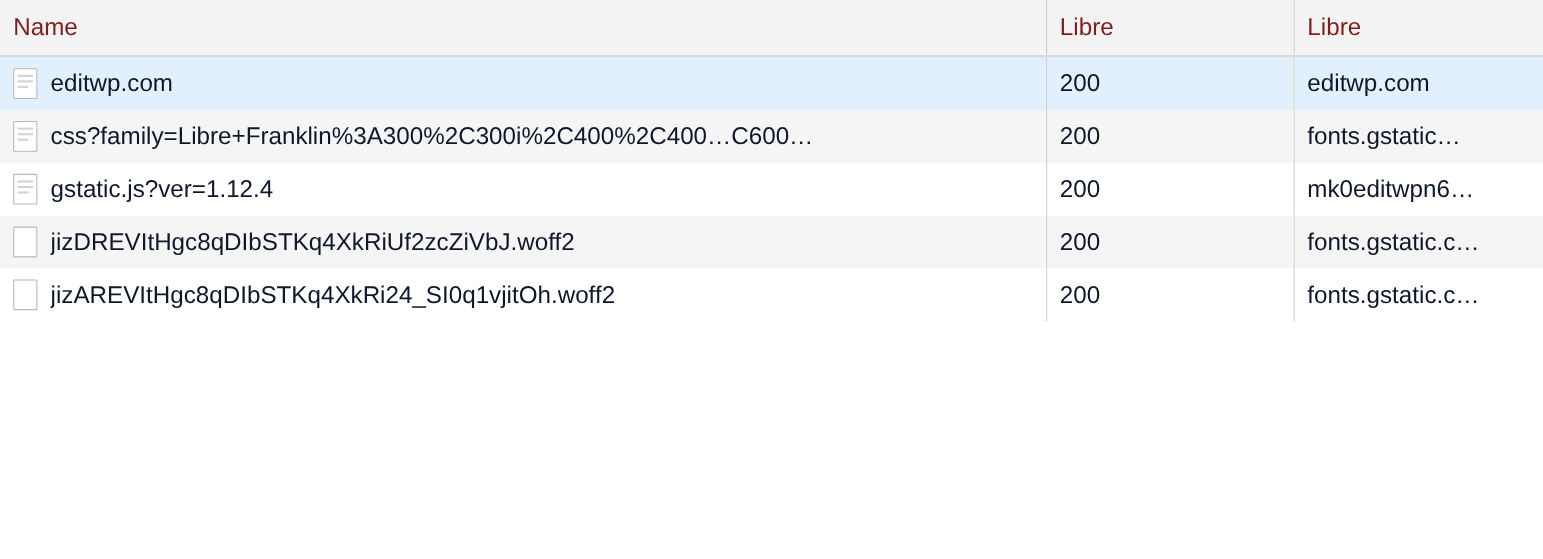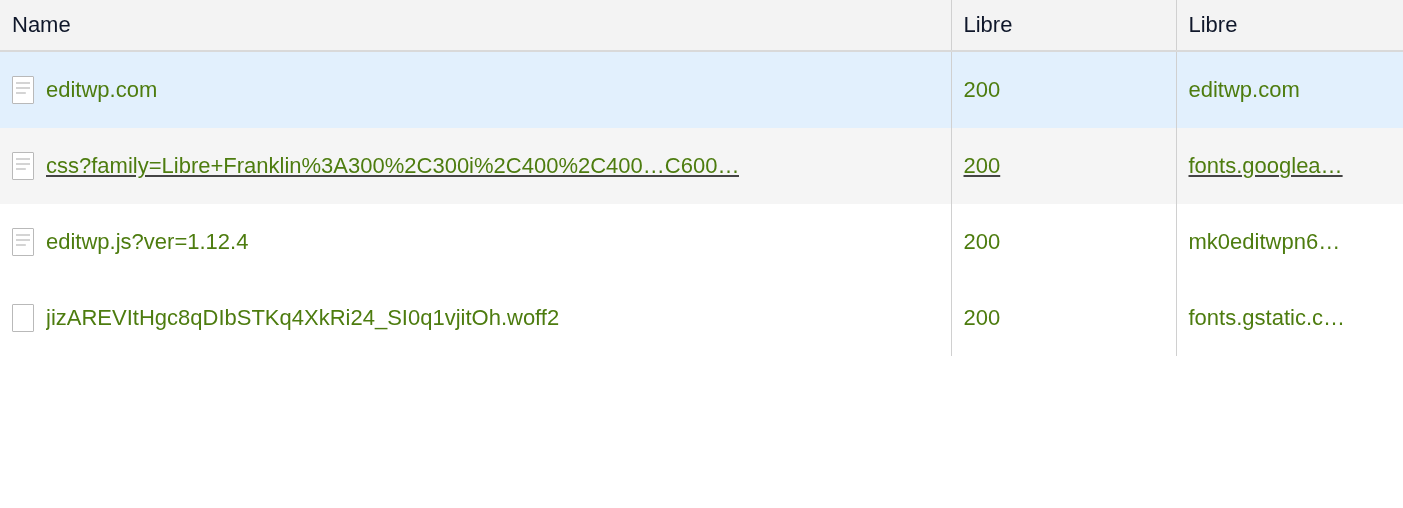--- a/index.html
+++ b/index.html
@@ -14,38 +14,38 @@
       width: 100%;
       border-collapse: collapse;
       table-layout: fixed;
     }
     col.col-name { width: 951px; }
     col.col-status { width: 225px; }
     col.col-domain { width: 227px; }
     thead th {
       text-align: left;
       font-weight: 400;
-      color: #0f172a;
+      color: #7f1d1d;
       background: #f3f3f3;
       padding: 12px 12px;
       border-bottom: 2px solid #d9d9d9;
       border-left: 1px solid #d0d0d0;
     }
     thead th:first-child { border-left: none; }
     tbody td {
-      padding: 24px 12px;
+      padding: 10px 12px;
       border-left: 1px solid #d0d0d0;
       white-space: nowrap;
       overflow: hidden;
       text-overflow: ellipsis;
-      color: #4d7c0f;
+      color: #0f172a;
     }
     tbody td:first-child { border-left: none; }
     tbody tr.stripe-odd  { background: #ffffff; }
-    tbody tr.stripe-even { background: #f5f5f5; text-decoration: underline; }
+    tbody tr.stripe-even { background: #f5f5f5; }
     tbody tr.selected    { background: #e2f0fd; }
 
     .name-cell {
       display: flex;
       align-items: center;
       gap: 12px;
       position: relative;
       min-width: 0;
     }
     .name-text {
@@ -116,31 +116,41 @@
         <td>editwp.com</td>
       </tr>
       <tr class="stripe-even">
         <td>
           <div class="name-cell">
             <span class="file-icon text"></span>
             <span class="name-text">css?family=Libre+Franklin%3A300%2C300i%2C400%2C400…C600…</span>
           </div>
         </td>
         <td>200</td>
-        <td>fonts.googlea…</td>
+        <td>fonts.gstatic…</td>
       </tr>
       <tr class="stripe-odd">
         <td>
           <div class="name-cell">
             <span class="file-icon text"></span>
-            <span class="name-text">editwp.js?ver=1.12.4</span>
+            <span class="name-text">gstatic.js?ver=1.12.4</span>
           </div>
         </td>
         <td>200</td>
         <td>mk0editwpn6…</td>
+      </tr>
+      <tr class="stripe-even">
+        <td>
+          <div class="name-cell">
+            <span class="file-icon font"></span>
+            <span class="name-text">jizDREVItHgc8qDIbSTKq4XkRiUf2zcZiVbJ.woff2</span>
+          </div>
+        </td>
+        <td>200</td>
+        <td>fonts.gstatic.c…</td>
       </tr>
       <tr class="stripe-odd">
         <td>
           <div class="name-cell">
             <span class="file-icon font"></span>
             <span class="name-text">jizAREVItHgc8qDIbSTKq4XkRi24_SI0q1vjitOh.woff2</span>
           </div>
         </td>
         <td>200</td>
         <td>fonts.gstatic.c…</td>

